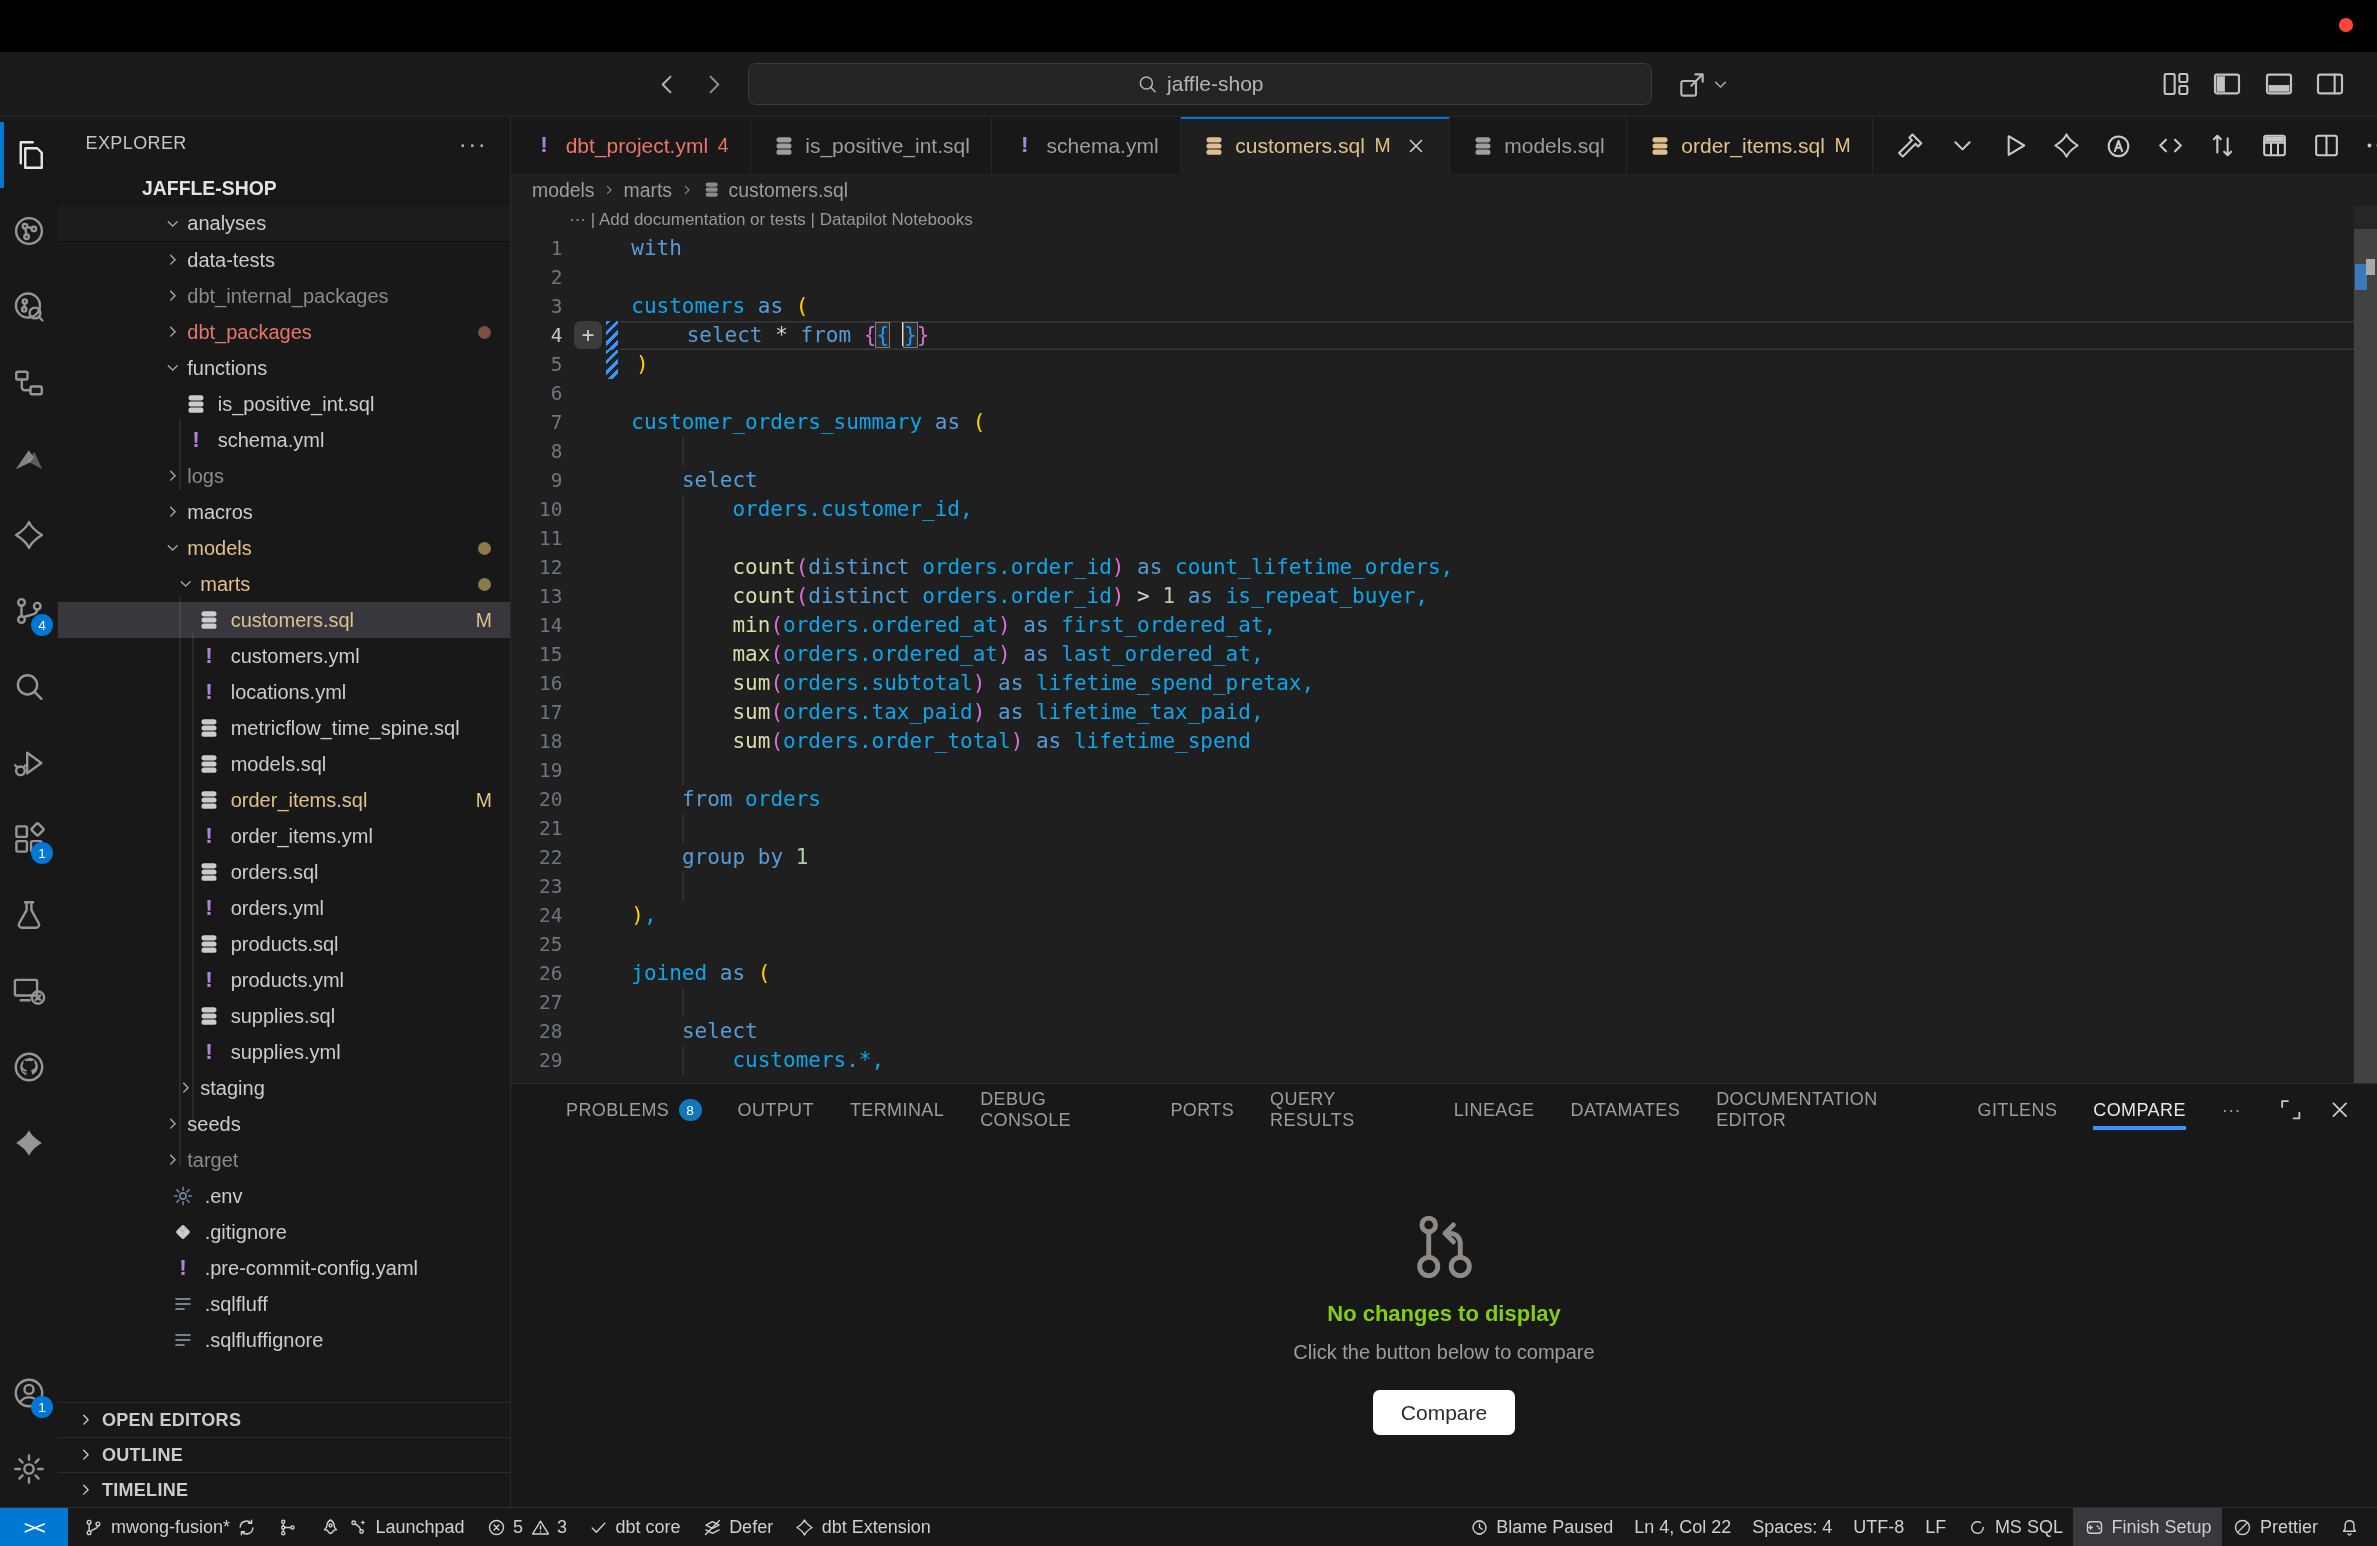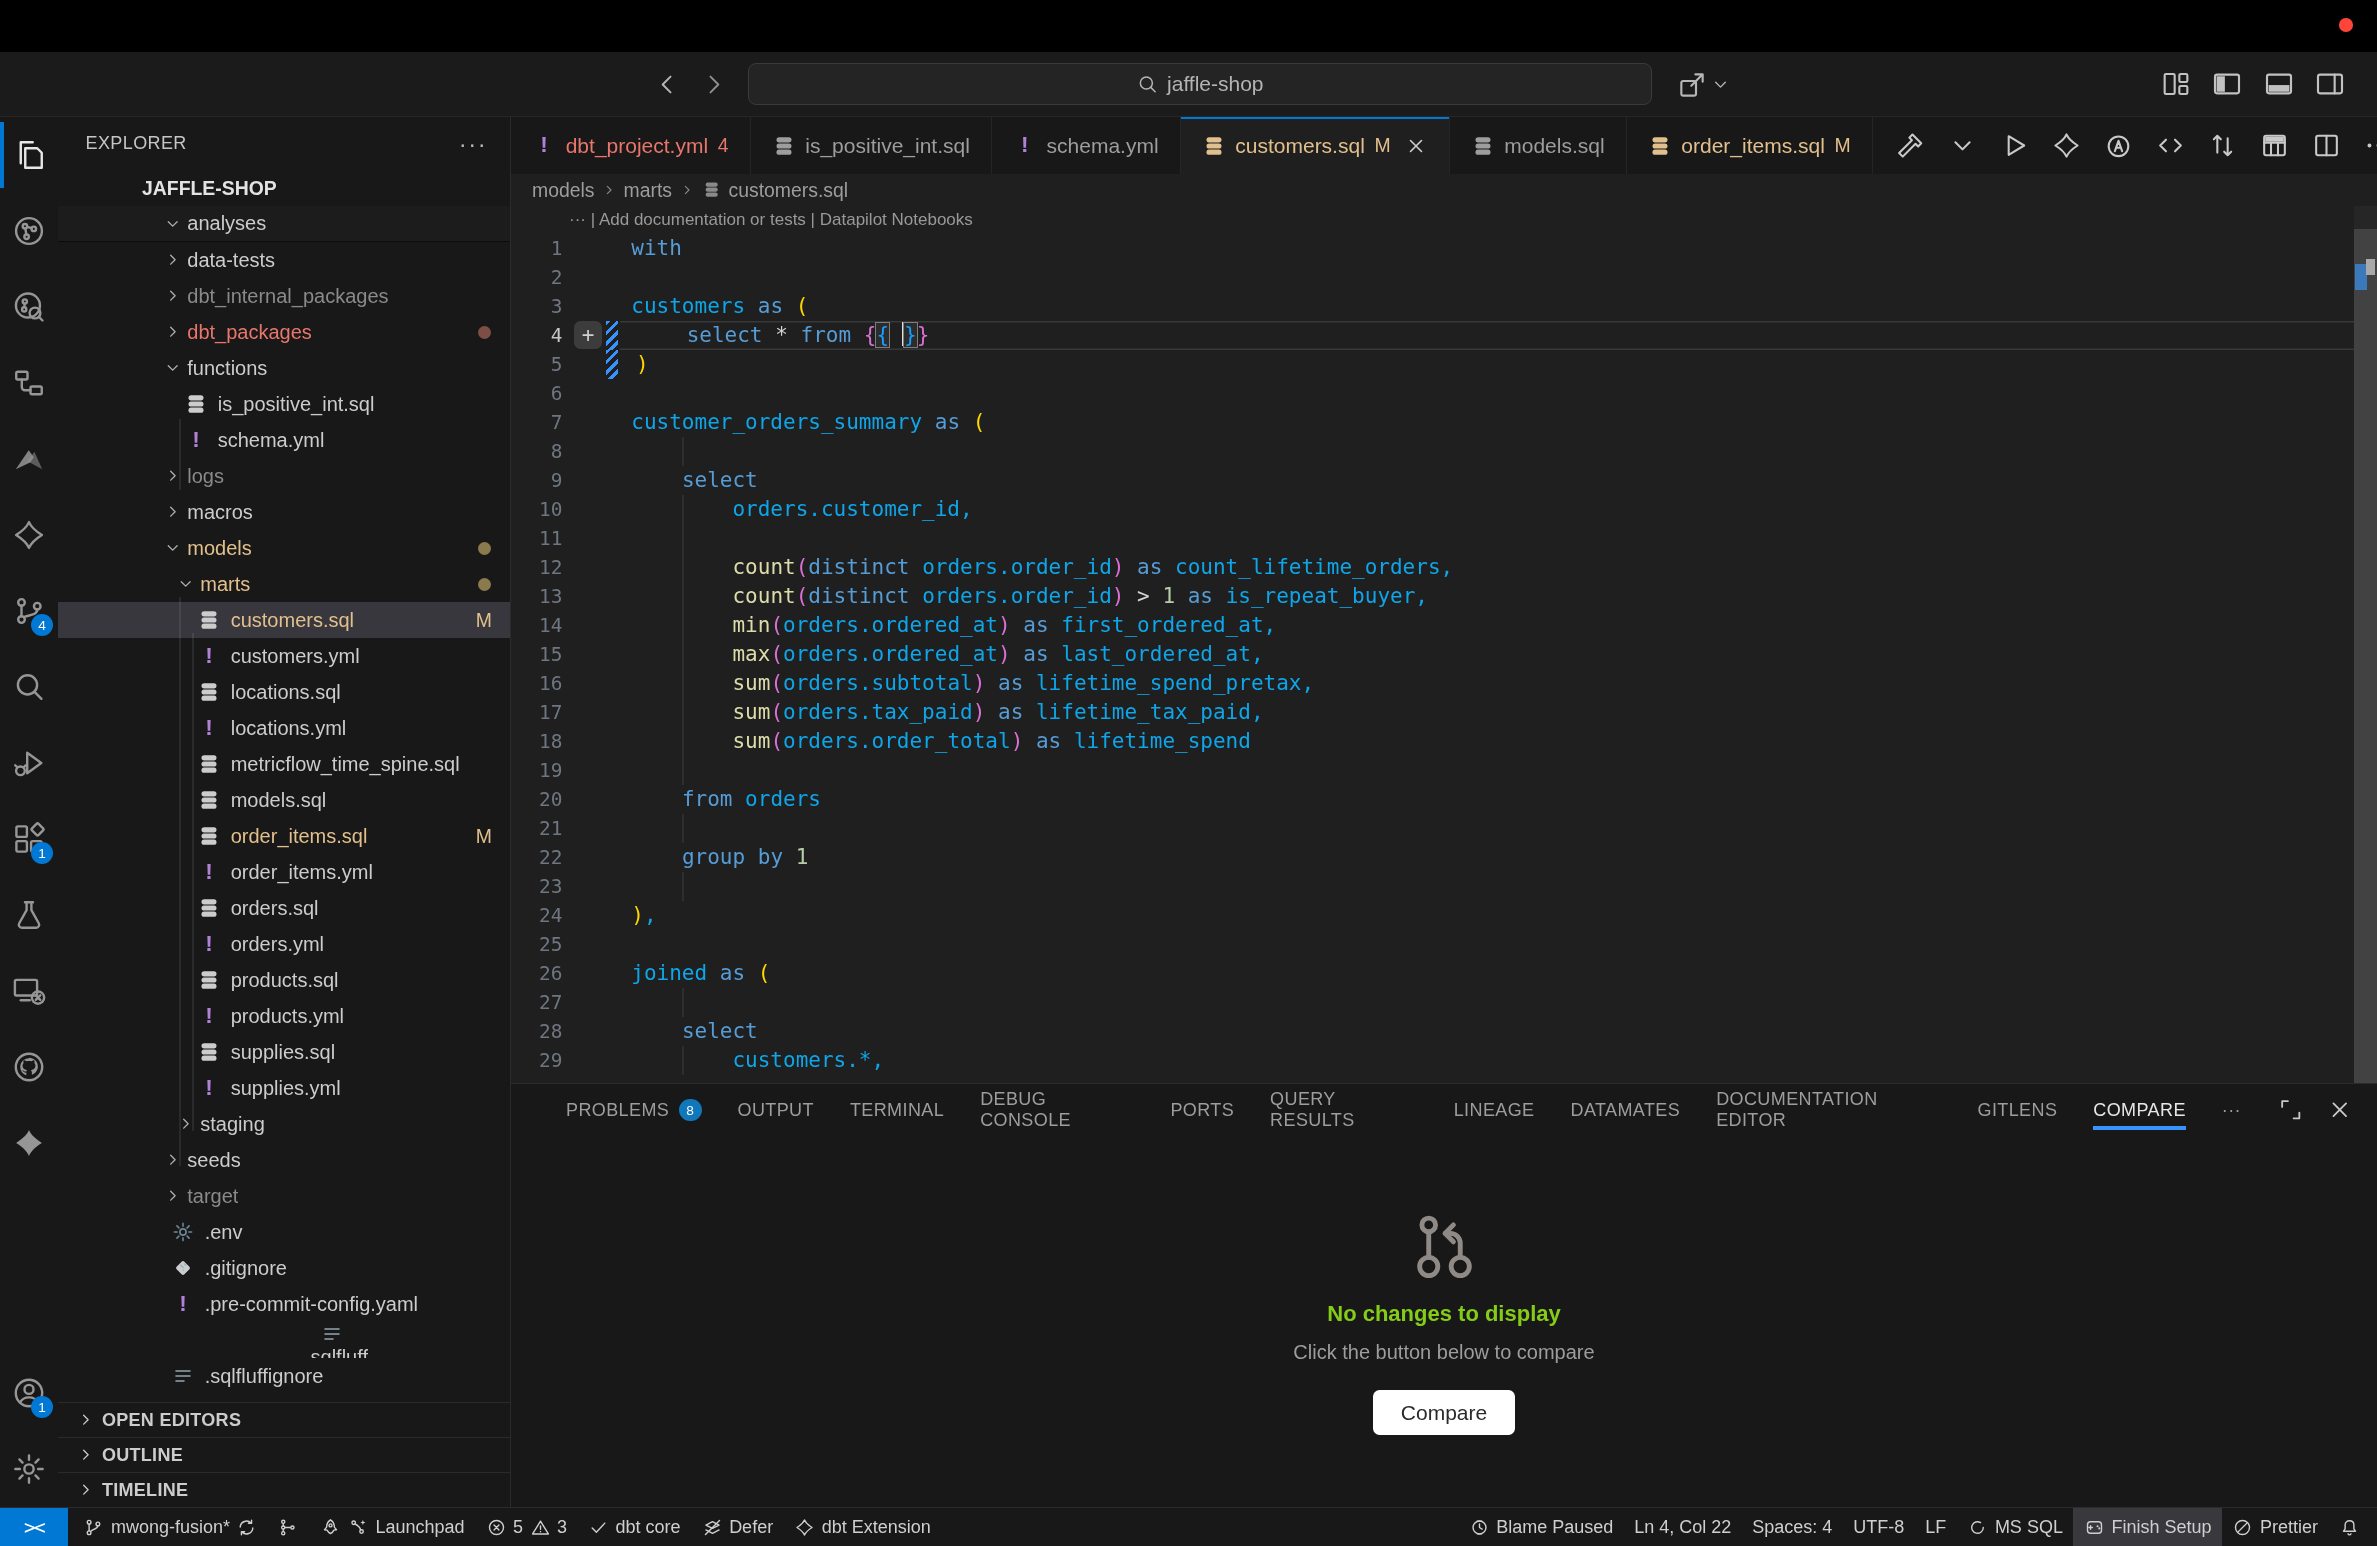--- a/index.html
+++ b/index.html
@@ -491,135 +491,122 @@
           <div class="trow" style="padding-left: 131px;">
             <span style="width: 8px;"></span>
             <span class="ic ticon">
               <span class="excl">!</span>
             </span>
             <span class="tlabel ">customers.yml</span>
           </div>
           <div class="trow" style="padding-left: 131px;">
             <span style="width: 8px;"></span>
             <span class="ic ticon">
+              <span class="excl">!</span>
+            </span>
+            <span class="tlabel ">locations.yml</span>
+          </div>
+          <div class="trow" style="padding-left: 131px;">
+            <span style="width: 8px;"></span>
+            <span class="ic ticon">
               <svg viewBox="0 0 24 24">
                 <g class="f" fill="#f14e8a">
                   <rect x="4.5" y="3.2" width="15" height="5.2" rx="2.6"></rect>
                   <rect x="4.5" y="9.4" width="15" height="5.2" rx="2.6"></rect>
                   <rect x="4.5" y="15.6" width="15" height="5.2" rx="2.6"></rect>
                 </g>
               </svg>
             </span>
-            <span class="tlabel ">locations.sql</span>
-          </div>
-          <div class="trow" style="padding-left: 131px;">
-            <span style="width: 8px;"></span>
-            <span class="ic ticon">
-              <span class="excl">!</span>
-            </span>
-            <span class="tlabel ">locations.yml</span>
+            <span class="tlabel ">metricflow_time_spine.sql</span>
           </div>
           <div class="trow" style="padding-left: 131px;">
             <span style="width: 8px;"></span>
             <span class="ic ticon">
               <svg viewBox="0 0 24 24">
                 <g class="f" fill="#f14e8a">
                   <rect x="4.5" y="3.2" width="15" height="5.2" rx="2.6"></rect>
                   <rect x="4.5" y="9.4" width="15" height="5.2" rx="2.6"></rect>
                   <rect x="4.5" y="15.6" width="15" height="5.2" rx="2.6"></rect>
                 </g>
               </svg>
             </span>
-            <span class="tlabel ">metricflow_time_spine.sql</span>
+            <span class="tlabel ">models.sql</span>
           </div>
           <div class="trow" style="padding-left: 131px;">
             <span style="width: 8px;"></span>
             <span class="ic ticon">
               <svg viewBox="0 0 24 24">
                 <g class="f" fill="#f14e8a">
                   <rect x="4.5" y="3.2" width="15" height="5.2" rx="2.6"></rect>
                   <rect x="4.5" y="9.4" width="15" height="5.2" rx="2.6"></rect>
                   <rect x="4.5" y="15.6" width="15" height="5.2" rx="2.6"></rect>
                 </g>
               </svg>
             </span>
-            <span class="tlabel ">models.sql</span>
+            <span class="tlabel mod">order_items.sql</span>
+            <span class="tbadge">M</span>
+          </div>
+          <div class="trow" style="padding-left: 131px;">
+            <span style="width: 8px;"></span>
+            <span class="ic ticon">
+              <span class="excl">!</span>
+            </span>
+            <span class="tlabel ">order_items.yml</span>
           </div>
           <div class="trow" style="padding-left: 131px;">
             <span style="width: 8px;"></span>
             <span class="ic ticon">
               <svg viewBox="0 0 24 24">
                 <g class="f" fill="#f14e8a">
                   <rect x="4.5" y="3.2" width="15" height="5.2" rx="2.6"></rect>
                   <rect x="4.5" y="9.4" width="15" height="5.2" rx="2.6"></rect>
                   <rect x="4.5" y="15.6" width="15" height="5.2" rx="2.6"></rect>
                 </g>
               </svg>
             </span>
-            <span class="tlabel mod">order_items.sql</span>
-            <span class="tbadge">M</span>
+            <span class="tlabel ">orders.sql</span>
           </div>
           <div class="trow" style="padding-left: 131px;">
             <span style="width: 8px;"></span>
             <span class="ic ticon">
               <span class="excl">!</span>
             </span>
-            <span class="tlabel ">order_items.yml</span>
+            <span class="tlabel ">orders.yml</span>
           </div>
           <div class="trow" style="padding-left: 131px;">
             <span style="width: 8px;"></span>
             <span class="ic ticon">
               <svg viewBox="0 0 24 24">
                 <g class="f" fill="#f14e8a">
                   <rect x="4.5" y="3.2" width="15" height="5.2" rx="2.6"></rect>
                   <rect x="4.5" y="9.4" width="15" height="5.2" rx="2.6"></rect>
                   <rect x="4.5" y="15.6" width="15" height="5.2" rx="2.6"></rect>
                 </g>
               </svg>
             </span>
-            <span class="tlabel ">orders.sql</span>
+            <span class="tlabel ">products.sql</span>
           </div>
           <div class="trow" style="padding-left: 131px;">
             <span style="width: 8px;"></span>
             <span class="ic ticon">
               <span class="excl">!</span>
             </span>
-            <span class="tlabel ">orders.yml</span>
+            <span class="tlabel ">products.yml</span>
           </div>
           <div class="trow" style="padding-left: 131px;">
             <span style="width: 8px;"></span>
             <span class="ic ticon">
               <svg viewBox="0 0 24 24">
                 <g class="f" fill="#f14e8a">
                   <rect x="4.5" y="3.2" width="15" height="5.2" rx="2.6"></rect>
                   <rect x="4.5" y="9.4" width="15" height="5.2" rx="2.6"></rect>
                   <rect x="4.5" y="15.6" width="15" height="5.2" rx="2.6"></rect>
                 </g>
               </svg>
             </span>
-            <span class="tlabel ">products.sql</span>
-          </div>
-          <div class="trow" style="padding-left: 131px;">
-            <span style="width: 8px;"></span>
-            <span class="ic ticon">
-              <span class="excl">!</span>
-            </span>
-            <span class="tlabel ">products.yml</span>
-          </div>
-          <div class="trow" style="padding-left: 131px;">
-            <span style="width: 8px;"></span>
-            <span class="ic ticon">
-              <svg viewBox="0 0 24 24">
-                <g class="f" fill="#f14e8a">
-                  <rect x="4.5" y="3.2" width="15" height="5.2" rx="2.6"></rect>
-                  <rect x="4.5" y="9.4" width="15" height="5.2" rx="2.6"></rect>
-                  <rect x="4.5" y="15.6" width="15" height="5.2" rx="2.6"></rect>
-                </g>
-              </svg>
-            </span>
             <span class="tlabel ">supplies.sql</span>
           </div>
           <div class="trow" style="padding-left: 131px;">
             <span style="width: 8px;"></span>
             <span class="ic ticon">
               <span class="excl">!</span>
             </span>
             <span class="tlabel ">supplies.yml</span>
           </div>
           <div class="trow" style="padding-left: 118px;">
@@ -671,21 +658,21 @@
             </span>
             <span class="tlabel ">.gitignore</span>
           </div>
           <div class="trow" style="padding-left: 105px;">
             <span style="width: 8px;"></span>
             <span class="ic ticon">
               <span class="excl">!</span>
             </span>
             <span class="tlabel ">.pre-commit-config.yaml</span>
           </div>
-          <div class="trow" style="padding-left: 105px; flex-direction: column;">
+          <div class="trow" style="padding-left: 105px;">
             <span style="width: 8px;"></span>
             <span class="ic ticon">
               <svg viewBox="0 0 24 24">
                 <g stroke="#93a4ad">
                   <path d="M5 7h14M5 12h14M5 17h8"></path>
                 </g>
               </svg>
             </span>
             <span class="tlabel ">.sqlfluff</span>
           </div>

